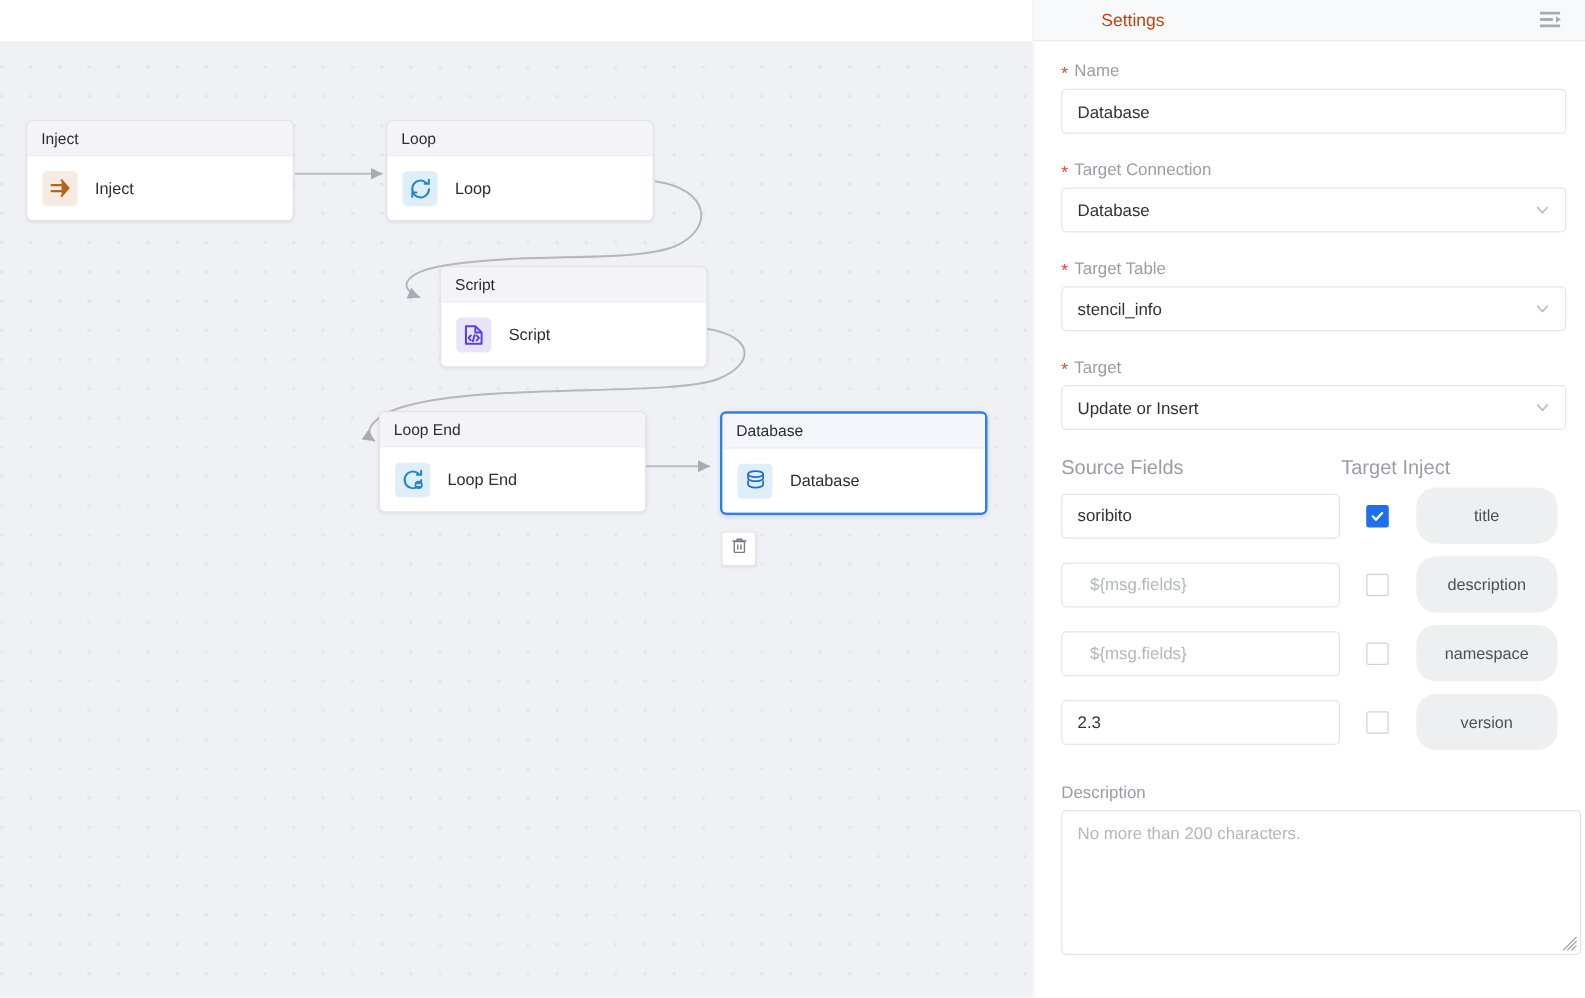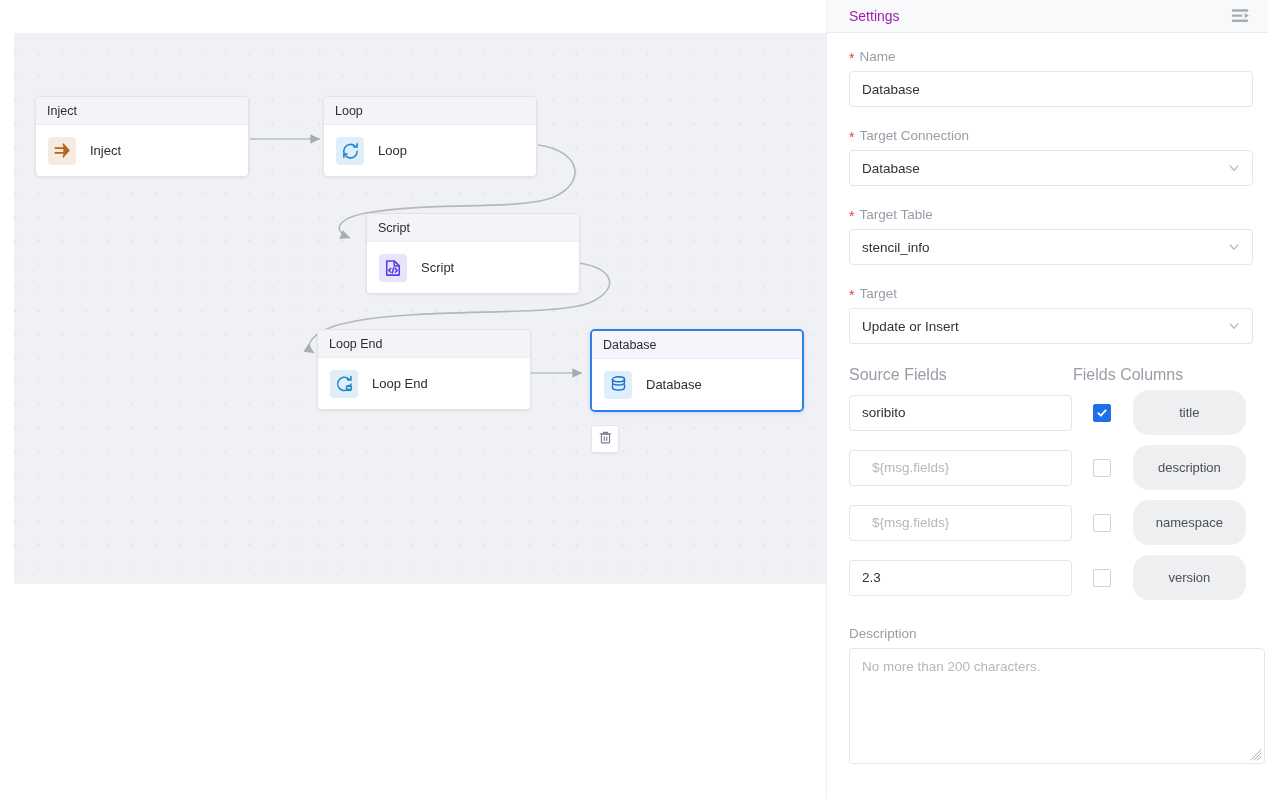--- a/index.html
+++ b/index.html
@@ -8,21 +8,21 @@
     width: 1268px; height: 798px;
     overflow: hidden;
     background: #ffffff;
     font-family: "Liberation Sans", sans-serif;
     -webkit-font-smoothing: antialiased;
   }
   #app { position: relative; width: 1268px; height: 798px; background:#fff; }
 
   
   #canvas-area {
-    position: absolute; left: 14px; top: 0; width: 826px; height: 584px;
+    position: absolute; left: 0; top: 0; width: 826px; height: 798px;
     background: #ffffff; overflow: hidden;
   }
   #canvas-grid {
     position: absolute; left: 0; top: 33px; width: 826px; height: 765px;
     background-color: #f0f1f5;
     background-image: radial-gradient(circle, #e3e4ea 1.2px, transparent 1.3px);
     background-size: 23.4px 23.4px;
     background-position: 13px 9px;
   }
   #edges { position:absolute; left:0; top:33px; width:826px; height:765px; pointer-events:none; }
@@ -87,21 +87,21 @@
     border-left: 1px solid #eceef1;
     overflow: hidden;
   }
   #settings-header {
     height: 33px;
     background: #f8f9fa;
     border-bottom: 1px solid #ebedf0;
     display: flex; align-items: center; justify-content: space-between;
     padding: 0 18px 0 22px;
   }
-  #settings-title { font-size: 14px; color: #a21caf; }
+  #settings-title { font-size: 14px; color: #c2410c; margin-left: 32px; }
   #panel-toggle { cursor: pointer; display:flex; align-items:center; }
 
   #settings-body { padding: 16px 22px 0 22px; }
 
   .field-label {
     font-size: 13.5px; color: #9a9da6; margin: 0 0 7px 0;
     display: flex; align-items: baseline; gap: 5px;
   }
   .field-label.pad-top { margin-top: 21px; }
   .req { color: #e8403a; font-size: 14px; line-height: 1; position: relative; top: 2px; }
@@ -336,21 +336,21 @@
         <span>Update or Insert</span>
         <span class="chevron">
           <svg width="12" height="12" viewBox="0 0 12 12" fill="none" stroke="#b9bcc6" stroke-width="1.4" stroke-linecap="round" stroke-linejoin="round">
               <path d="M2.2 4 L6 8.2 L9.8 4"></path>
             </svg>
         </span>
       </div>
 
       <div class="map-head">
         <span class="sf">Source Fields</span>
-        <span>Fields Columns</span>
+        <span>Target Inject</span>
       </div>
 
       <div class="map-row">
         <div class="map-input">
           <span>soribito</span>
         </div>
         <div class="cb checked">
           <svg width="12" height="12" viewBox="0 0 12 12" fill="none" stroke="#ffffff" stroke-width="1.9" stroke-linecap="round" stroke-linejoin="round">
               <path d="M2.3 6.2 L4.8 8.7 L9.7 3.4"></path>
             </svg>

